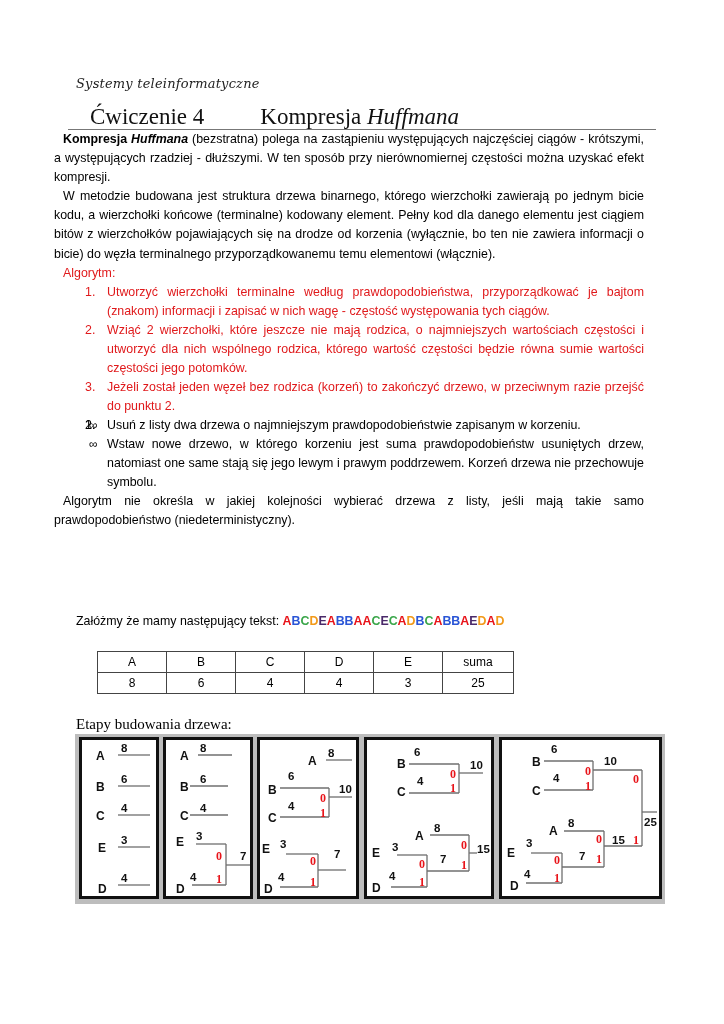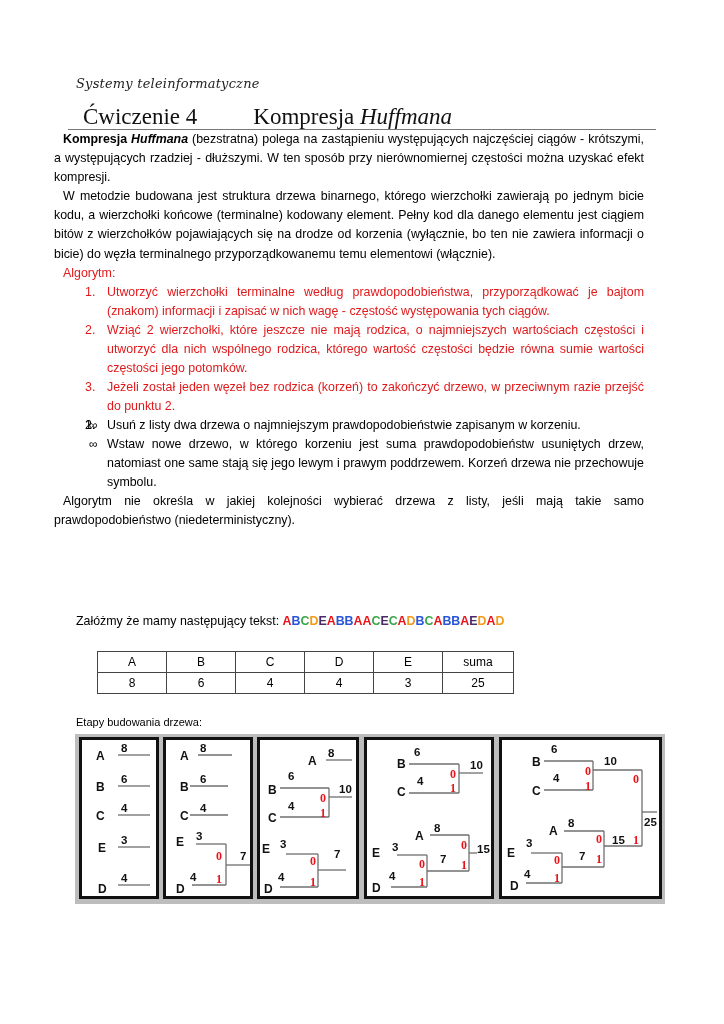--- a/index.html
+++ b/index.html
@@ -1,41 +1,41 @@
 <!DOCTYPE html>
 <html><head>
 <meta charset="utf-8">
 <style>
   html, body { margin: 0; padding: 0; background: #ffffff; }
   body { width: 724px; height: 1024px; position: relative; overflow: hidden;
          font-family: "Liberation Sans", "DejaVu Sans", sans-serif; color: #000; }
   .page { position: absolute; left: 0; top: 0; width: 724px; height: 1024px; }
   .subject { position: absolute; left: 76px; top: 76px; font-family: "DejaVu Serif", "Liberation Serif", serif;
              font-style: italic; font-size: 13px; color: #222; letter-spacing: 0.2px; }
-  .title { position: absolute; left: 83px; top: 104px; font-family: "Liberation Serif", "DejaVu Serif", serif;
+  .title { position: absolute; left: 90px; top: 104px; font-family: "Liberation Serif", "DejaVu Serif", serif;
            font-size: 23px; color: #111; white-space: nowrap; }
   .title .t-name { display: inline-block; margin-left: 56px; }
   .title em { font-style: italic; }
   .title-rule { position: absolute; left: 68px; top: 129px; width: 588px; height: 0; border-top: 1.5px solid #777; }
   .body { position: absolute; left: 54px; width: 590px; font-size: 12.4px; line-height: 19.1px; }
   .para { text-align: justify; text-indent: 9px; margin: 0; }
   .red { color: #e0191b; }
   ol.steps { margin: 0; padding: 0; list-style: none; }
   ol.steps li { position: relative; padding-left: 53px; text-align: justify; }
   ol.steps li .num { position: absolute; left: 31px; }
   ul.inf { margin: 0; padding: 0; list-style: none; }
   ul.inf li { position: relative; padding-left: 53px; text-align: justify; }
   ul.inf li .bul { position: absolute; left: 35px; top: 0; font-size: 12px; }
   .sample { position: absolute; left: 76px; top: 614px; font-size: 12.4px; white-space: nowrap; }
   .sample .seq span { font-weight: bold; }
   .freq-label { position: absolute; left: 76px; top: 633px; font-size: 12.4px; }
   table.freq { position: absolute; left: 97px; top: 651px; border-collapse: collapse; font-size: 12px; }
   table.freq td { border: 1px solid #444; width: 68px; height: 20px; text-align: center; padding: 0; }
   table.freq td.last { width: 70px; }
-  .stages-label { position: absolute; left: 76px; top: 716px; font-size: 11px; }
+  .stages-label { position: absolute; left: 76px; top: 716px; font-size: 15px; font-family: Liberation Serif, serif; }
   .diagram { position: absolute; left: 75px; top: 734px; width: 590px; height: 170px; background: #bdbdbd; }
   .panel { position: absolute; top: 3px; height: 162px; background: #fff; border: 3px solid #111; box-sizing: border-box; }
   svg.tree { position: absolute; left: 0; top: 0; overflow: visible; }
   svg.tree .lbl { font-family: "Liberation Sans", sans-serif; font-size: 12px; font-weight: bold; fill: #111; }
   svg.tree .wt { font-family: "Liberation Sans", sans-serif; font-size: 11.5px; font-weight: bold; fill: #111; }
   svg.tree .bit { font-family: "Liberation Serif", serif; font-size: 12px; font-weight: bold; fill: #e8141a; }
   svg.tree line { stroke: #6f6f6f; stroke-width: 1.3; }
 </style>
 </head>
 <body>

